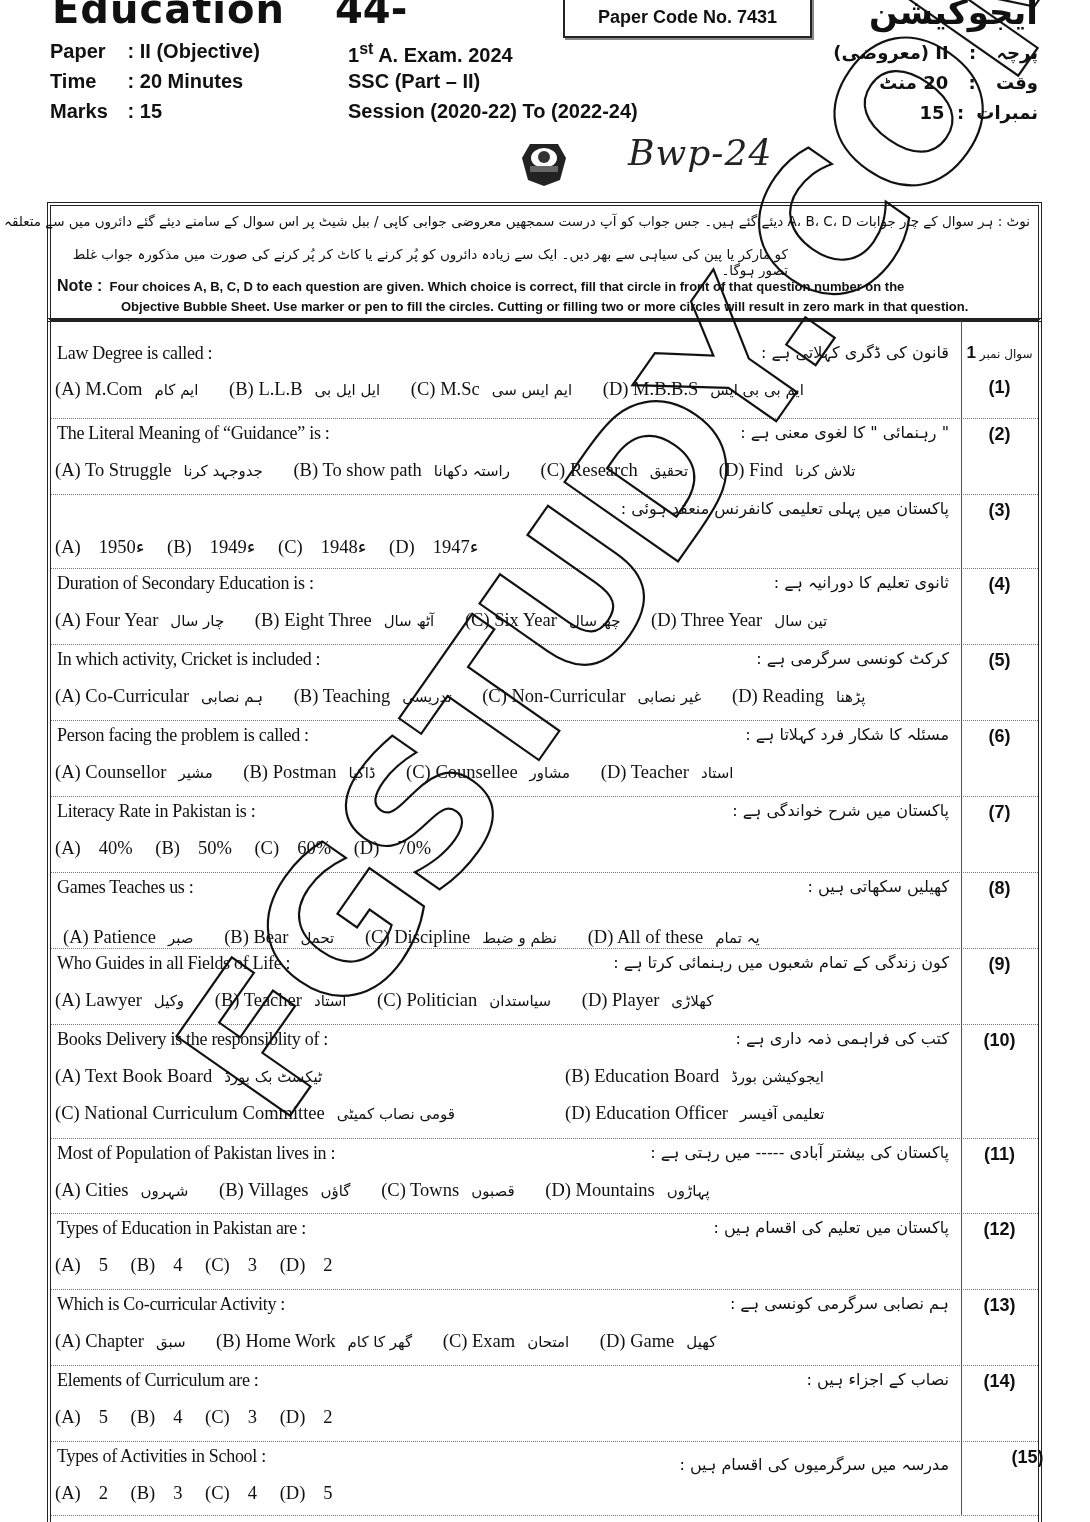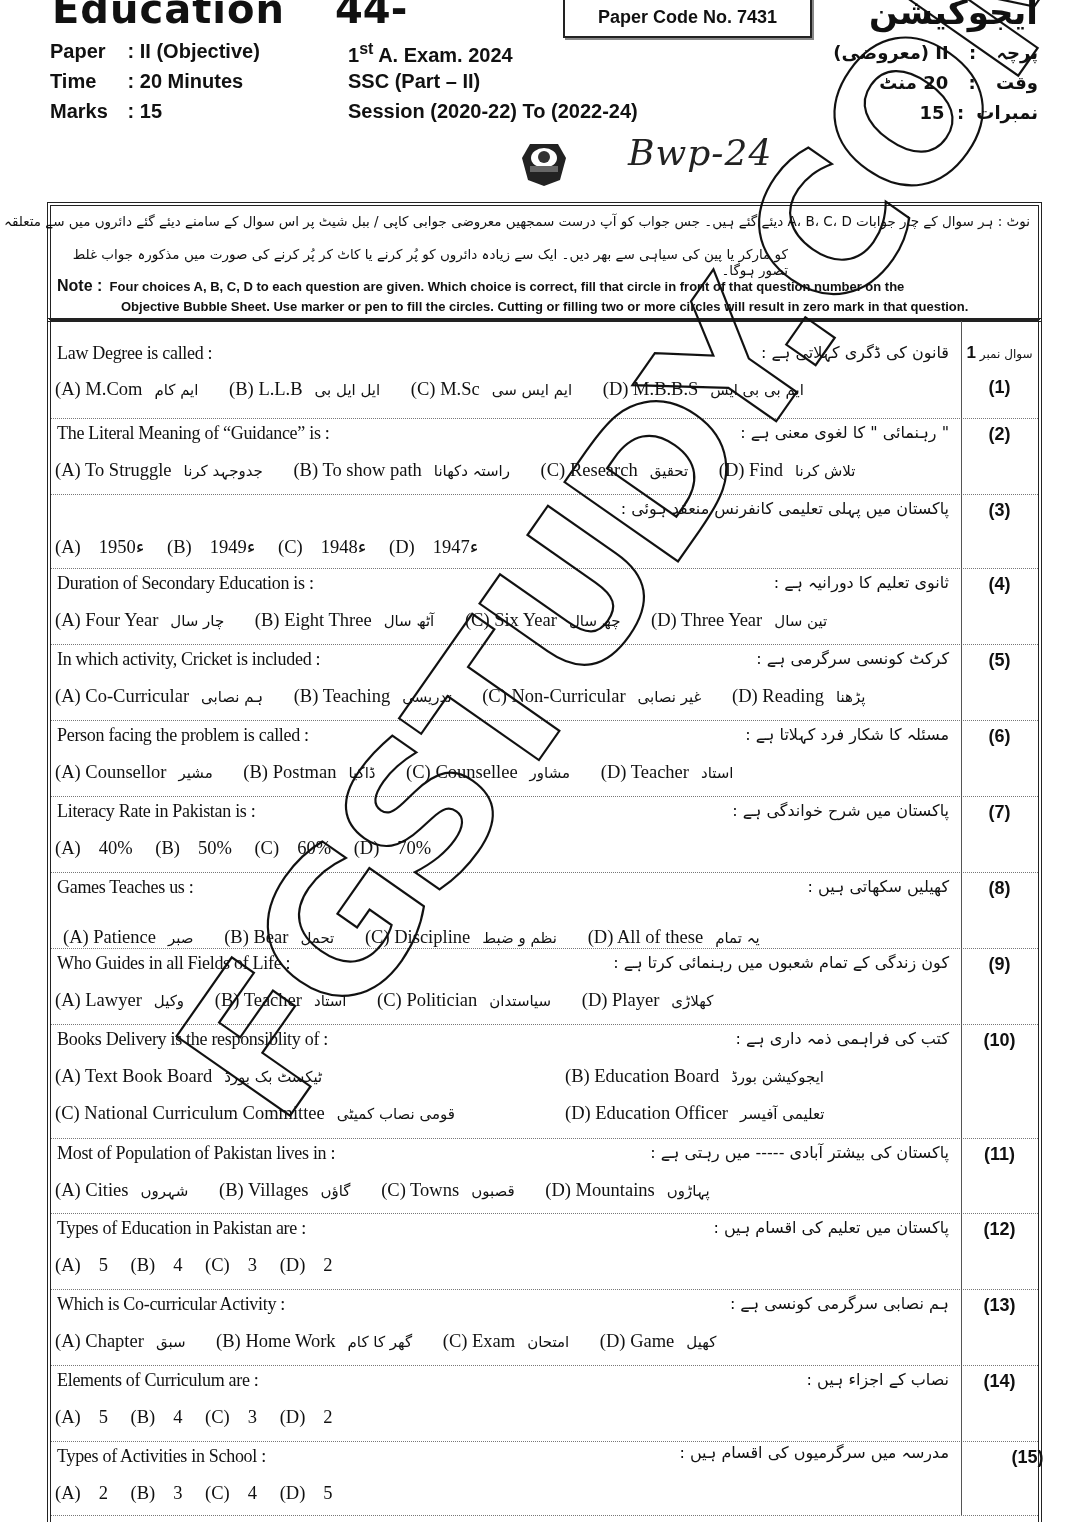--- a/index.html
+++ b/index.html
@@ -331,21 +331,21 @@
       </div>
     </div>
     <div class="qnum">
         <div class="num-label" style="top:6px;">(14)</div>
       </div>
   </div>
 
   <div class="qrow" style="top:1120px; height:74px;">
     <div class="qcell">
       <div class="q-en" style="top:5px;">Types of Activities in School :</div>
-      <div class="q-ur urdu" style="top:2px;text-align:right;">مدرسہ میں سرگرمیوں کی اقسام ہیں :</div>
+      <div class="q-ur urdu" style="top:14px;text-align:right;">مدرسہ میں سرگرمیوں کی اقسام ہیں :</div>
       <div class="opts" style="top:42px;">
         <span class="opt num"><span>(A)</span><span class="val">2</span></span>
         <span class="opt num"><span>(B)</span><span class="val">3</span></span>
         <span class="opt num"><span>(C)</span><span class="val">4</span></span>
         <span class="opt num"><span>(D)</span><span class="val">5</span></span>
       </div>
     </div>
     <div class="qnum">
         <div class="num-label" style="top:6px;padding-left:28px;">(15)</div>
       </div>

